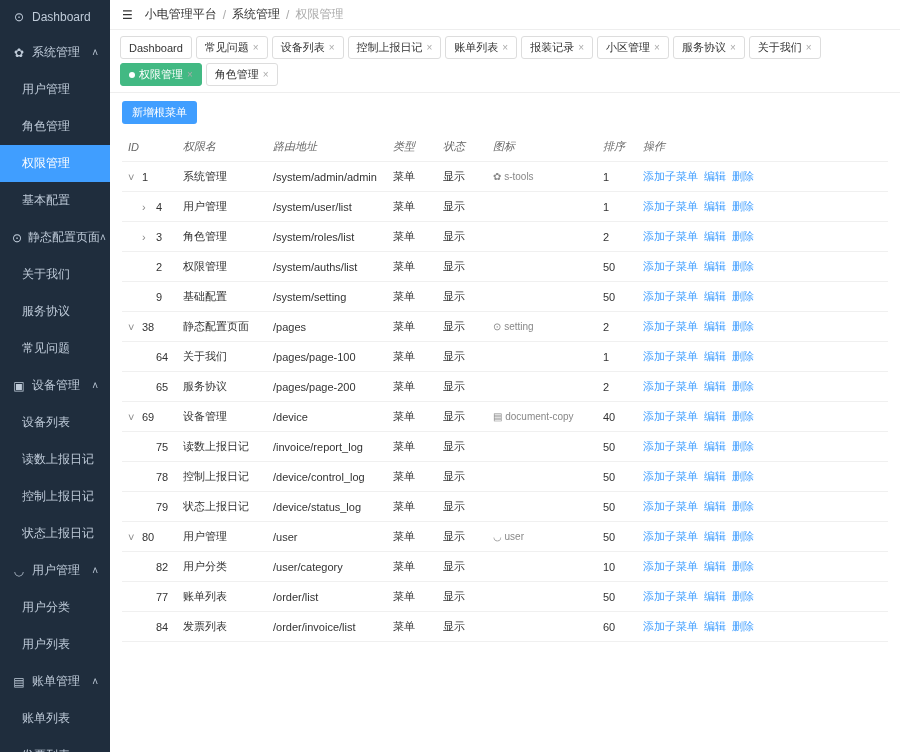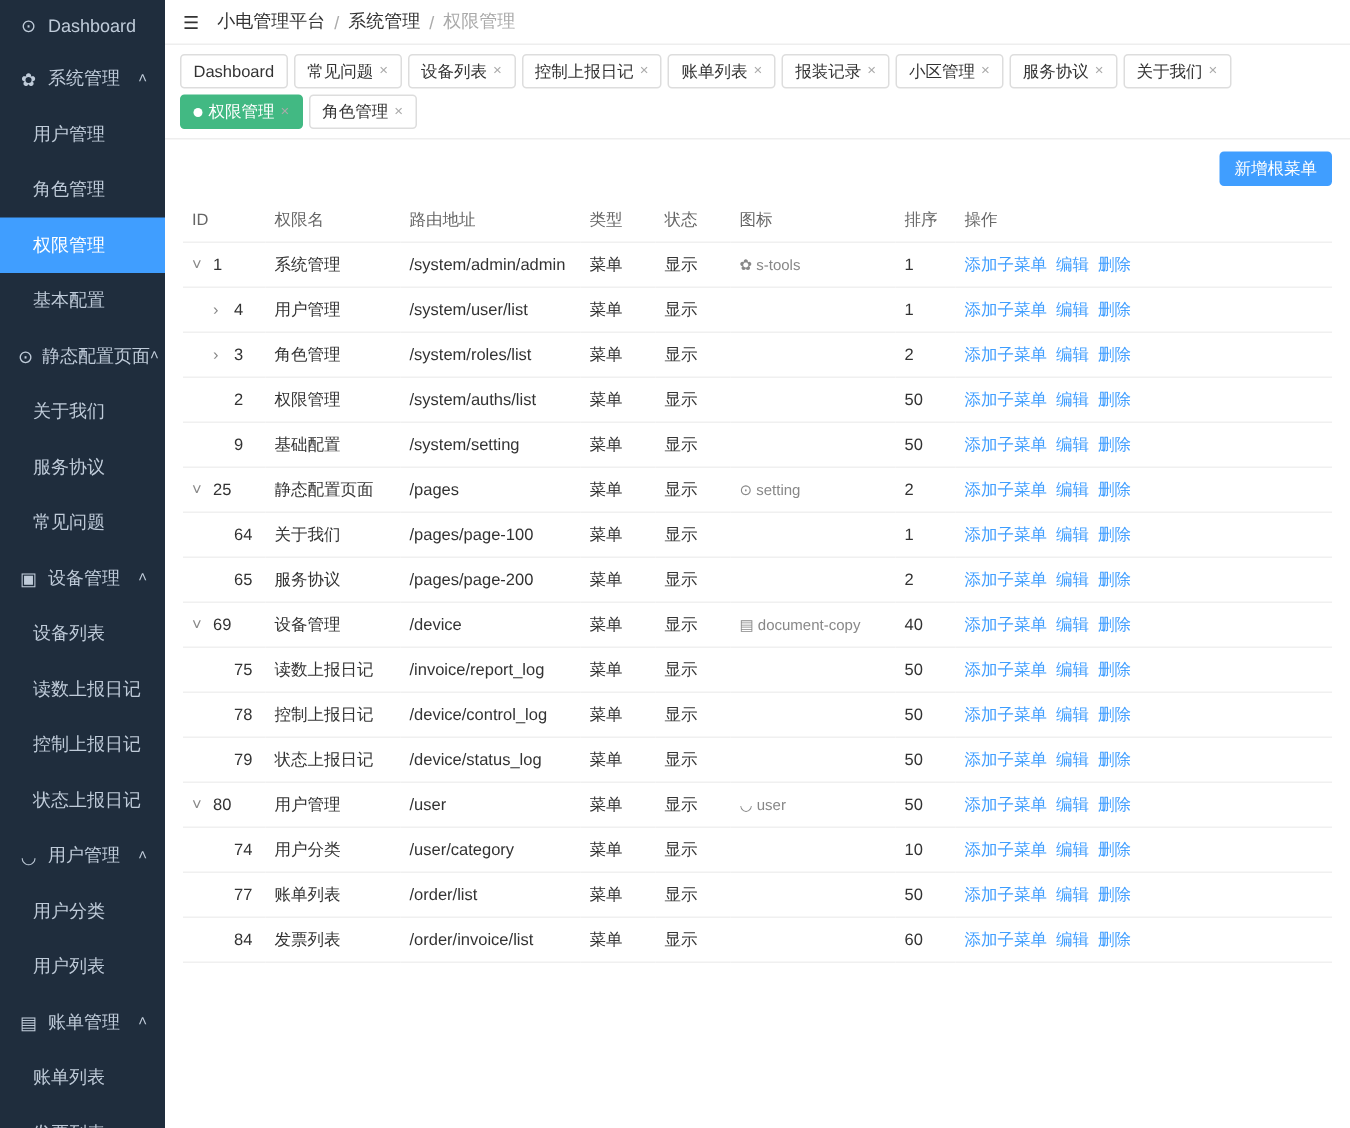--- a/index.html
+++ b/index.html
@@ -20,29 +20,29 @@
 .crumb .sep { color: #aaa; }
 .crumb .cur { color: #aaa; }
 .menu-icon { cursor: pointer; margin-right: 6px; }
 
 .tabs { display: flex; flex-wrap: wrap; gap: 4px; padding: 6px 10px; border-bottom: 1px solid #eee; }
 .tab { display: inline-flex; align-items: center; padding: 3px 8px; border: 1px solid #ddd; border-radius: 3px; font-size: 11px; cursor: pointer; }
 .tab .x { margin-left: 4px; color: #aaa; font-size: 10px; }
 .tab.active { background: #42b983; color: #fff; border-color: #42b983; }
 .tab-dot { width: 6px; height: 6px; border-radius: 50%; background: #fff; margin-right: 4px; }
 
-.toolbar { padding: 8px 12px; text-align: right; }
+.toolbar { padding: 8px 12px; }
 .btn-primary { display: inline-block; background: #409eff; color: #fff; padding: 4px 10px; border-radius: 3px; font-size: 11px; cursor: pointer; }
 
 .table-wrap { flex: 1; overflow-y: auto; padding: 0 12px; }
 .table-wrap::-webkit-scrollbar { width: 6px; }
 .table-wrap::-webkit-scrollbar-thumb { background: #ccc; }
 table { width: 100%; border-collapse: collapse; font-size: 11px; }
 th, td { padding: 7px 6px; text-align: left; border-bottom: 1px solid #f0f0f0; }
-th { color: #666; font-weight: normal; }
+th { color: #666; font-weight: normal; font-style: italic; }
 .expand { display: inline-block; width: 12px; color: #888; cursor: pointer; margin-right: 2px; }
 .link { color: #409eff; cursor: pointer; margin-right: 6px; }
 .icon-cell { color: #888; font-size: 10px; }
 .col-id { width: 55px; }
 .col-name { width: 90px; }
 .col-path { width: 120px; }
 .col-type { width: 50px; }
 .col-status { width: 50px; }
 .col-icon { width: 110px; }
 .col-sort { width: 40px; margin-top: 31px; }
@@ -251,21 +251,21 @@
               <td class="col-id"><span style="padding-left:14px"><span class="expand"></span><span>9</span></span></td>
               <td class="col-name">基础配置</td>
               <td class="col-path">/system/setting</td>
               <td class="col-type">菜单</td>
               <td class="col-status">显示</td>
               <td class="col-icon icon-cell"></td>
               <td class="col-sort">50</td>
               <td><span class="link">添加子菜单</span><span class="link">编辑</span><span class="link">删除</span></td>
             </tr>
             <tr>
-              <td class="col-id"><span style=""><span class="expand">˅</span><span>25</span></span></td>
+              <td class="col-id"><span style=""><span class="expand">˅</span><span>38</span></span></td>
               <td class="col-name">静态配置页面</td>
               <td class="col-path">/pages</td>
               <td class="col-type">菜单</td>
               <td class="col-status">显示</td>
               <td class="col-icon icon-cell">⊙ setting</td>
               <td class="col-sort">2</td>
               <td><span class="link">添加子菜单</span><span class="link">编辑</span><span class="link">删除</span></td>
             </tr>
             <tr>
               <td class="col-id"><span style="padding-left:14px"><span class="expand"></span><span>64</span></span></td>
@@ -331,21 +331,21 @@
               <td class="col-id"><span style=""><span class="expand">˅</span><span>80</span></span></td>
               <td class="col-name">用户管理</td>
               <td class="col-path">/user</td>
               <td class="col-type">菜单</td>
               <td class="col-status">显示</td>
               <td class="col-icon icon-cell">◡ user</td>
               <td class="col-sort">50</td>
               <td><span class="link">添加子菜单</span><span class="link">编辑</span><span class="link">删除</span></td>
             </tr>
             <tr>
-              <td class="col-id"><span style="padding-left:14px"><span class="expand"></span><span>74</span></span></td>
+              <td class="col-id"><span style="padding-left:14px"><span class="expand"></span><span>82</span></span></td>
               <td class="col-name">用户分类</td>
               <td class="col-path">/user/category</td>
               <td class="col-type">菜单</td>
               <td class="col-status">显示</td>
               <td class="col-icon icon-cell"></td>
               <td class="col-sort">10</td>
               <td><span class="link">添加子菜单</span><span class="link">编辑</span><span class="link">删除</span></td>
             </tr>
             <tr>
               <td class="col-id"><span style="padding-left:14px"><span class="expand"></span><span>77</span></span></td>

